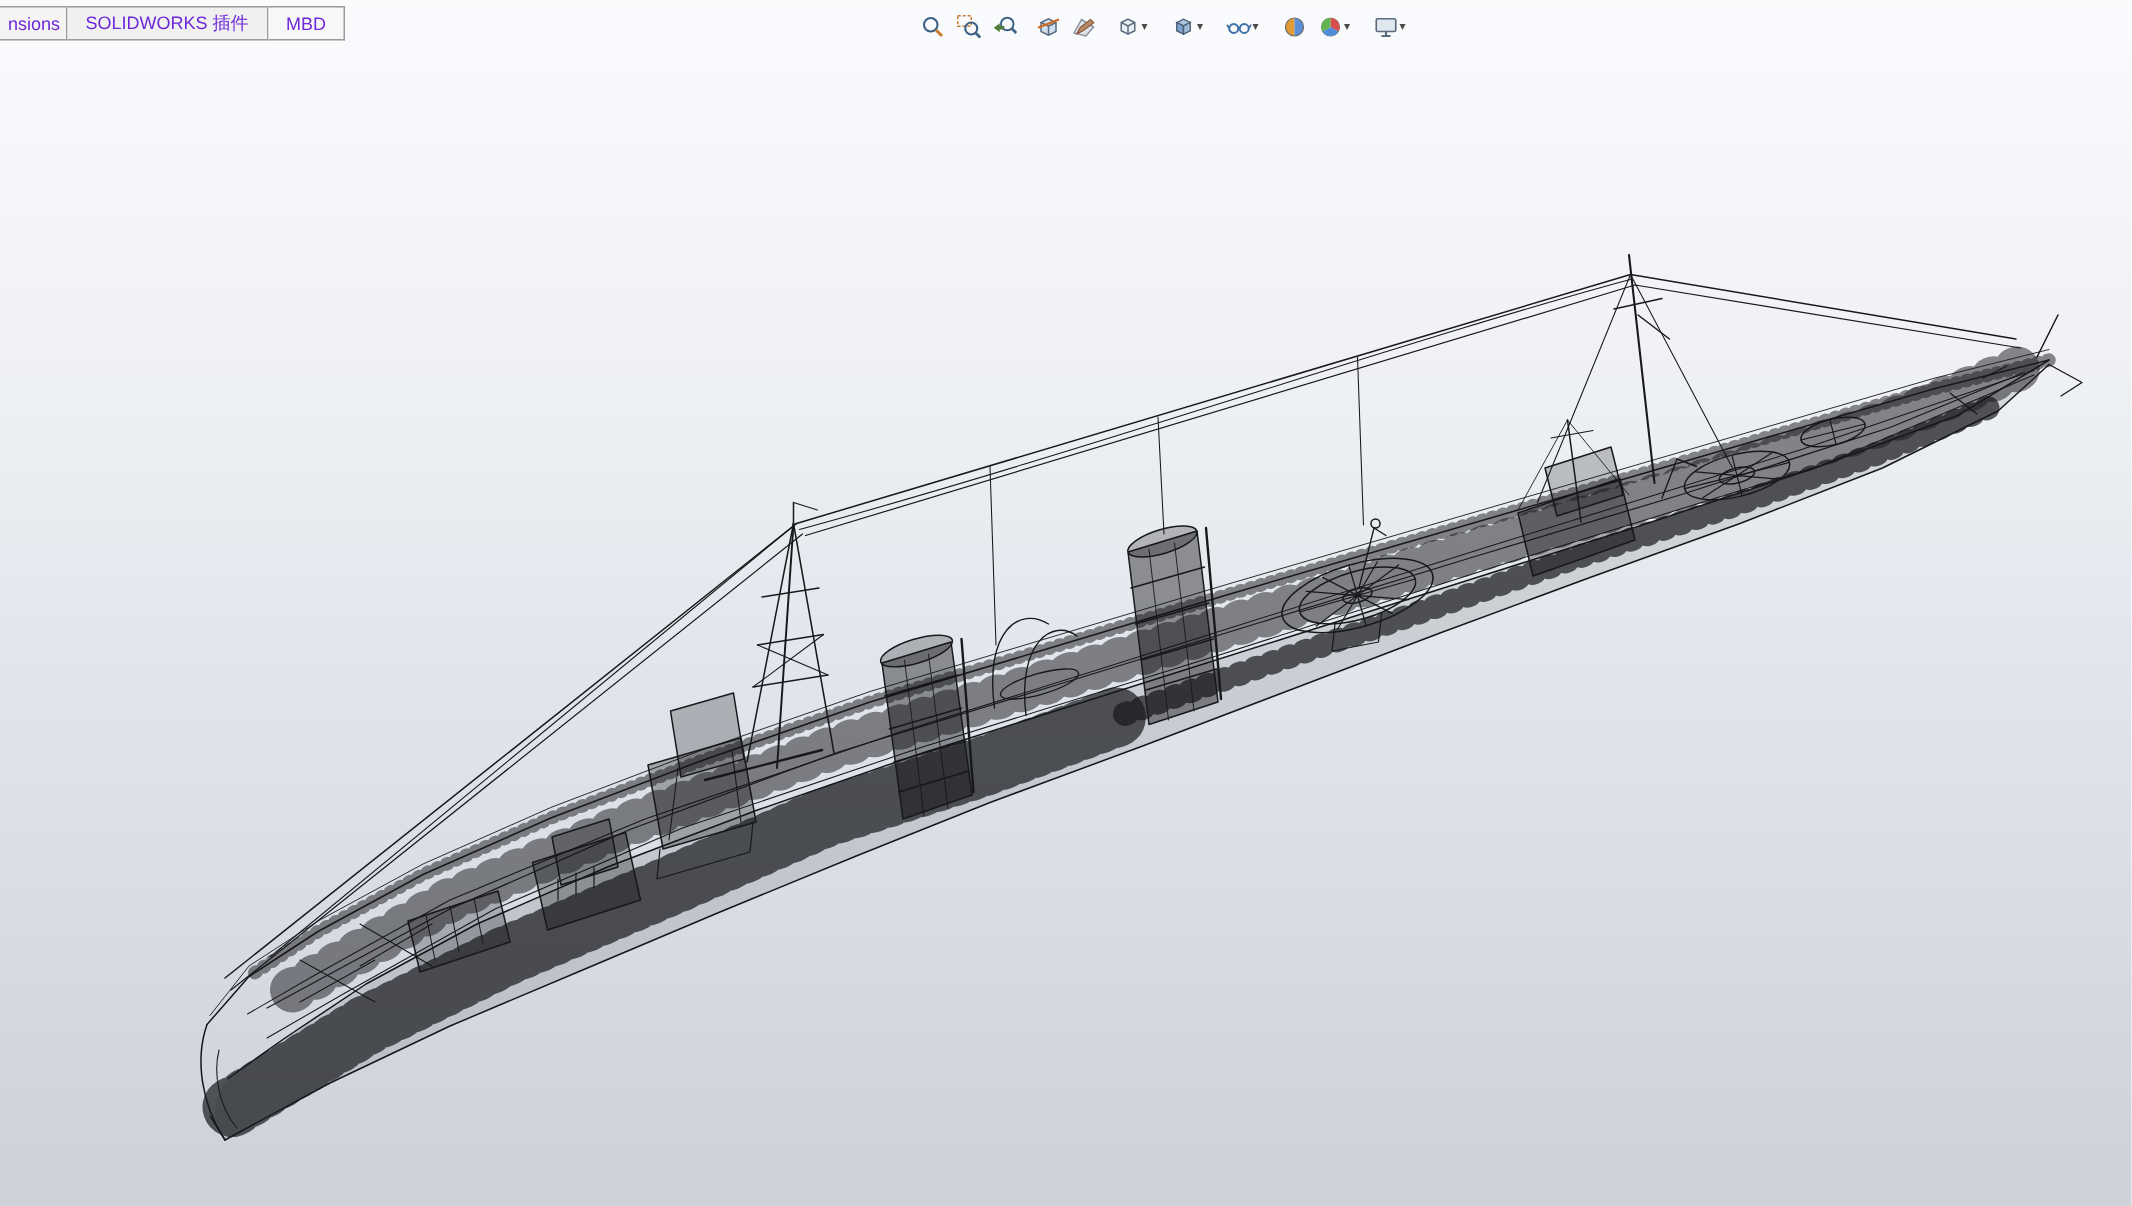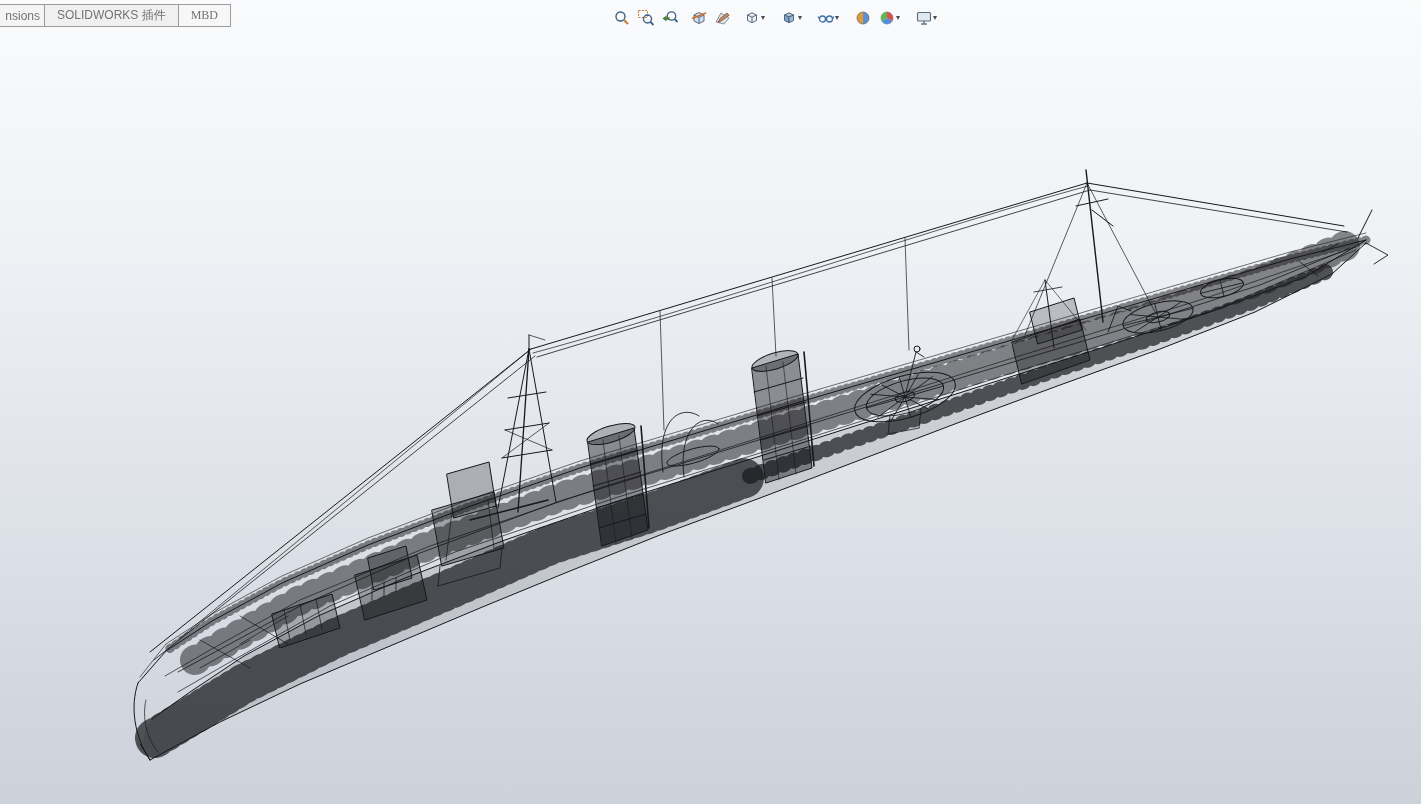--- a/index.html
+++ b/index.html
@@ -6,24 +6,24 @@
   body{font-family:"Liberation Sans", sans-serif;}
   .stage{
     position:relative;width:1421px;height:804px;overflow:hidden;
     background:linear-gradient(180deg,#fafbfd 0%,#eff1f5 30%,#dde1e8 65%,#ccd1da 100%);
   }
   
   .tabbar{position:absolute;top:4px;left:0;display:flex;align-items:flex-end;z-index:5;}
   .tab{
     height:21px;display:flex;align-items:center;padding:0 12px;
     background:#f0f0f0;border:1px solid #9b9b9b;border-left:none;
-    font-size:12px;color:#737373;white-space:nowrap;cursor:default;text-align:right;
+    font-size:12px;color:#6d28d9;white-space:nowrap;cursor:default;text-align:right;
   }
   .tab.first{width:36px;padding:0 4px;justify-content:flex-end;overflow:hidden;background:#f4f4f4;}
-  .tab.mbd{background:#f7f7f7;font-family:Liberation Serif, serif;}
+  .tab.mbd{background:#f7f7f7;}
   
   .headsup{position:absolute;top:6px;left:610px;display:flex;align-items:center;z-index:5;}
   .hub-btn{
     display:flex;align-items:center;justify-content:center;
     height:24px;padding:0 2px;margin:0 1px;background:transparent;border:none;cursor:default;
   }
   .hub-btn svg{display:block;}
   .dd{font-size:8px;color:#4a4a4a;margin-left:0px;line-height:1;}
   .gap-s{margin-left:6px;}
   .gap-m{margin-left:10px;}

